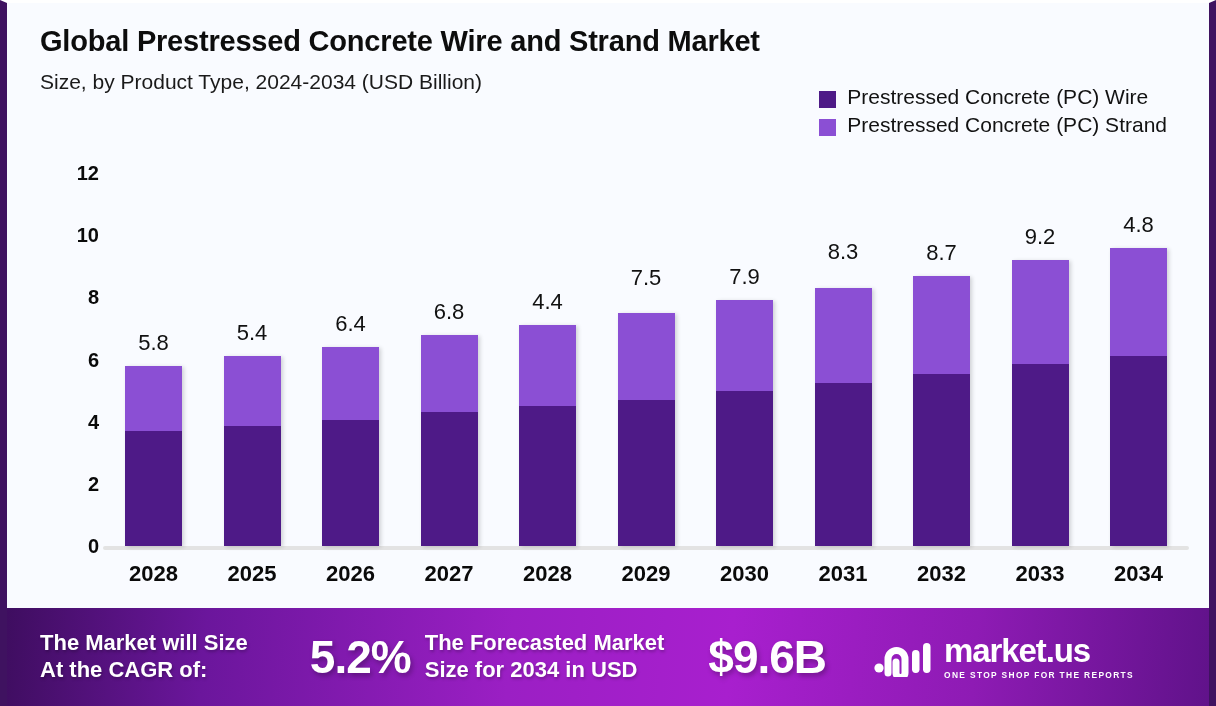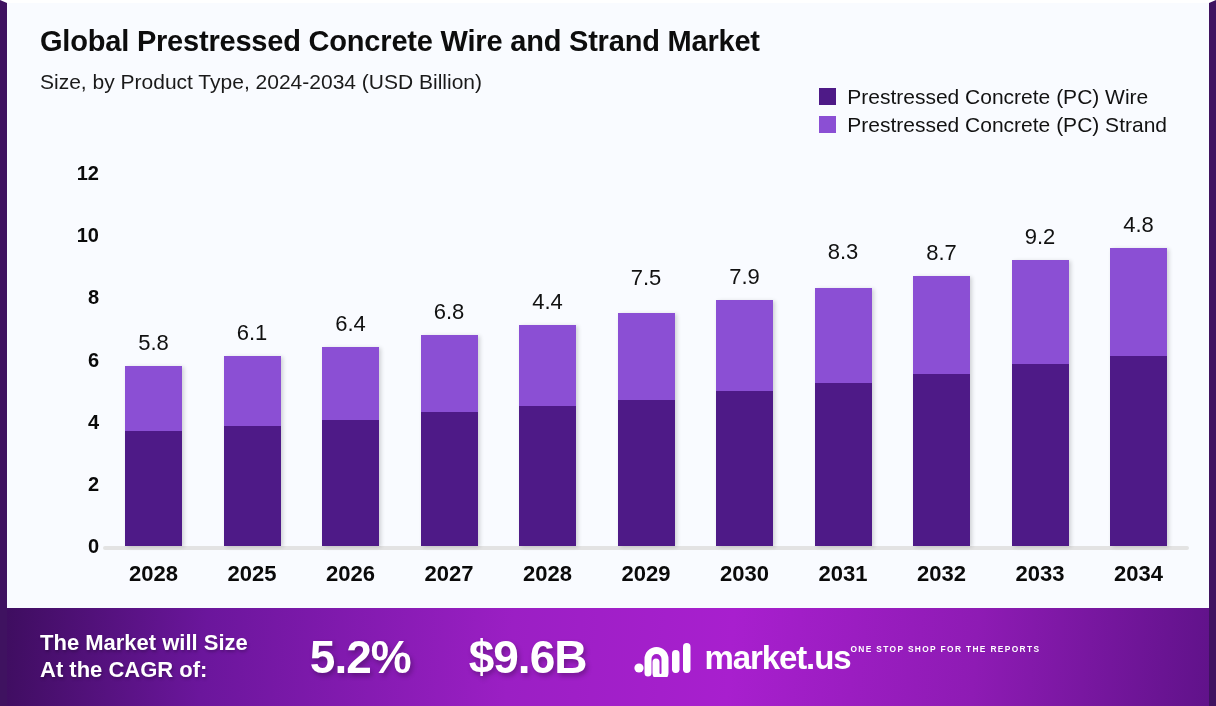--- a/index.html
+++ b/index.html
@@ -41,21 +41,21 @@
   
   .legend {
     position: absolute;
     right: 42px;
     top: 82px;
     display: flex;
     flex-direction: column;
     gap: 5px;
     align-items: flex-start;
   }
-  .legend-row { display: flex; align-items: center; gap: 11px; }
+  .legend-row { display: flex; align-items: flex-end; gap: 11px; }
   .legend-swatch { width: 17px; height: 17px; flex: 0 0 auto; }
   .legend-label {
     font-size: 21px;
     color: #121212;
     white-space: nowrap;
     line-height: 1.1;
   }
 
   
   .plot {
@@ -179,21 +179,21 @@
     text-shadow: 2px 3px 5px rgba(0,0,0,0.28);
     white-space: nowrap;
   }
   .gap-a { width: 62px; }
   .gap-b { width: 14px; }
   .gap-c { width: 44px; }
   .gap-d { width: 48px; }
 
   .logo { display: flex; align-items: center; gap: 12px; }
   .logo-mark { width: 58px; height: 40px; flex: 0 0 auto; }
-  .logo-wordmark { display: flex; flex-direction: row; align-items: flex-start; }
+  .logo-wordmark { display: flex; flex-direction: column; align-items: flex-start; }
   .logo-name {
     color: #ffffff;
     font-size: 33px;
     font-weight: bold;
     letter-spacing: -1.1px;
     line-height: 1;
   }
   .logo-tag {
     color: #ffffff;
     font-size: 8.4px;
@@ -236,21 +236,21 @@
     <div class="axis-line"></div>
     <div class="bars" id="bars">
         <div class="bar-group">
           <div class="bar-value" style="bottom: 190.283px; margin-top: 38px;">5.8</div>
           <div class="bar-stack">
             <div class="seg-strand" style="height: 65.275px; background: rgb(139, 79, 212);"></div>
             <div class="seg-wire" style="height: 115.008px; background: rgb(78, 26, 135);"></div>
           </div>
         </div>
         <div class="bar-group">
-          <div class="bar-value" style="bottom: 199.608px;">6.1</div>
+          <div class="bar-value" style="bottom: 199.608px;">5.4</div>
           <div class="bar-stack">
             <div class="seg-strand" style="height: 69.9375px; background: rgb(139, 79, 212);"></div>
             <div class="seg-wire" style="height: 119.671px; background: rgb(78, 26, 135);"></div>
           </div>
         </div>
         <div class="bar-group">
           <div class="bar-value" style="bottom: 208.933px;">6.4</div>
           <div class="bar-stack">
             <div class="seg-strand" style="height: 73.0458px; background: rgb(139, 79, 212);"></div>
             <div class="seg-wire" style="height: 125.887px; background: rgb(78, 26, 135);"></div>
@@ -330,20 +330,24 @@
     </div>
 
   <div class="banner">
     <div class="banner-text">
       <span>The Market will Size</span><br>
       <span>At the CAGR of:</span>
     </div>
     <div class="gap-a"></div>
     <div class="banner-big">5.2%</div>
     <div class="gap-b"></div>
+    <div class="banner-text">
+      <span>The Forecasted Market</span><br>
+      <span>Size for 2034 in USD</span>
+    </div>
     <div class="gap-c"></div>
     <div class="banner-big">$9.6B</div>
     <div class="gap-d"></div>
     <div class="logo">
       <svg class="logo-mark" viewBox="0 0 58 40">
         <circle cx="5" cy="31" r="4.6" fill="#ffffff"></circle>
         <path d="M14 36 L14 22 a8.5 8.5 0 0 1 17 0 L31 36 a4.5 4.5 0 0 1 -9 0 L22 25" fill="none" stroke="#ffffff" stroke-width="7" stroke-linecap="round" stroke-linejoin="round"></path>
         <rect x="38" y="13" width="7.5" height="23" rx="3.7" fill="#ffffff"></rect>
         <rect x="49" y="6" width="7.5" height="30" rx="3.7" fill="#ffffff"></rect>
       </svg>

